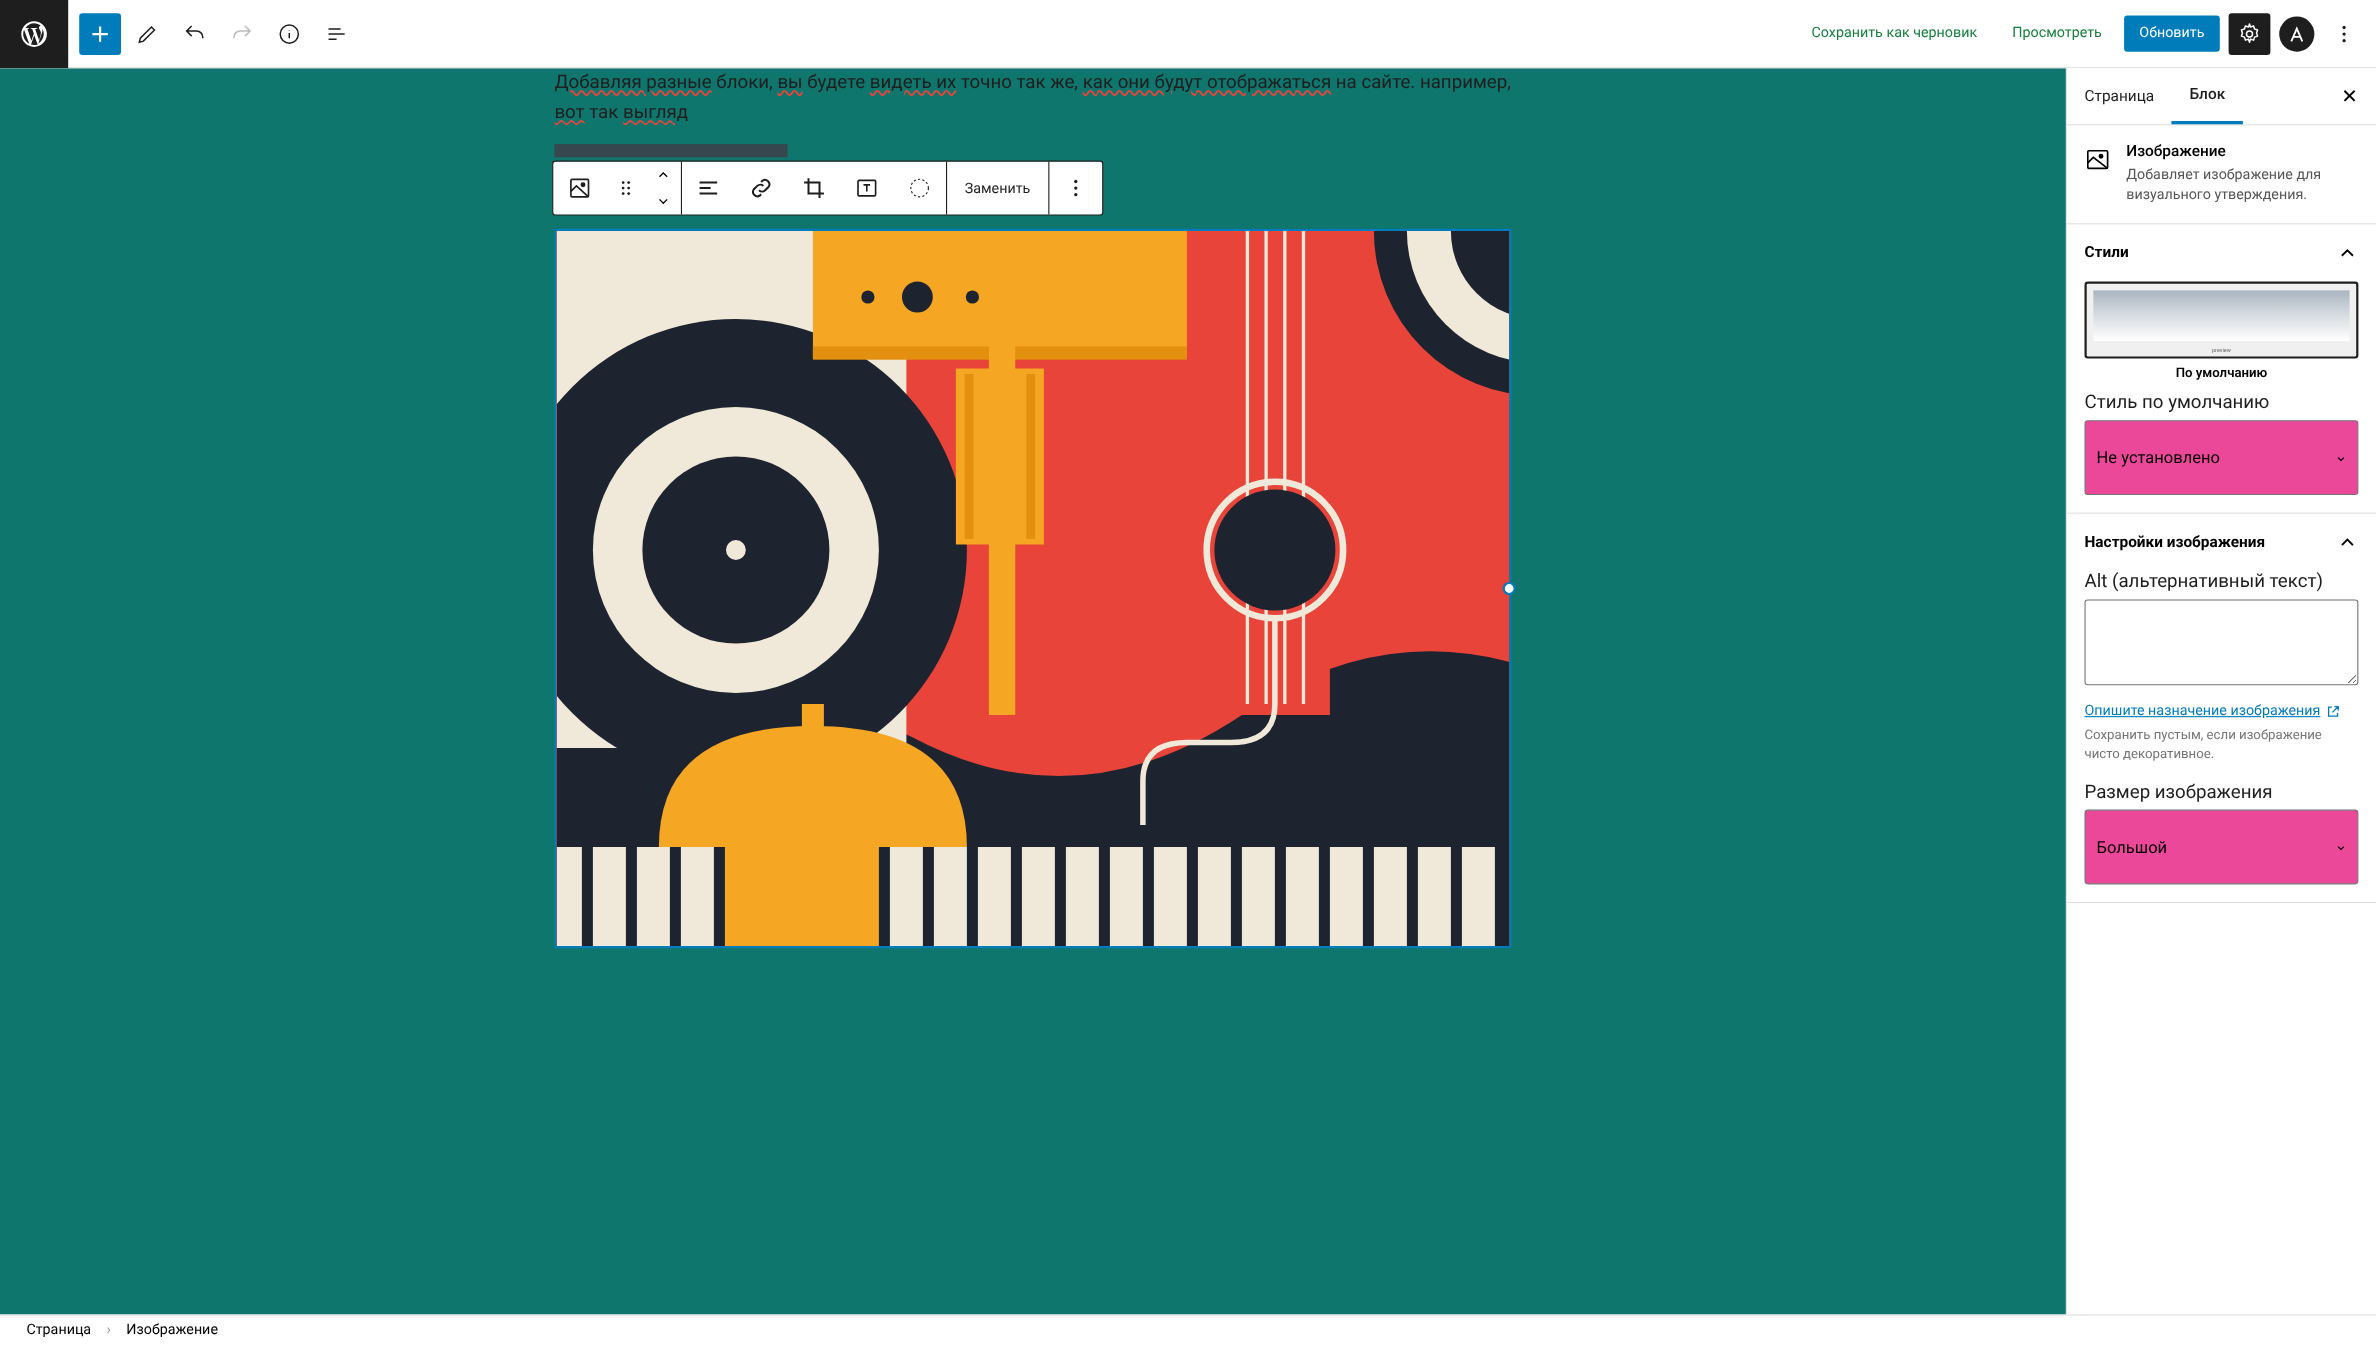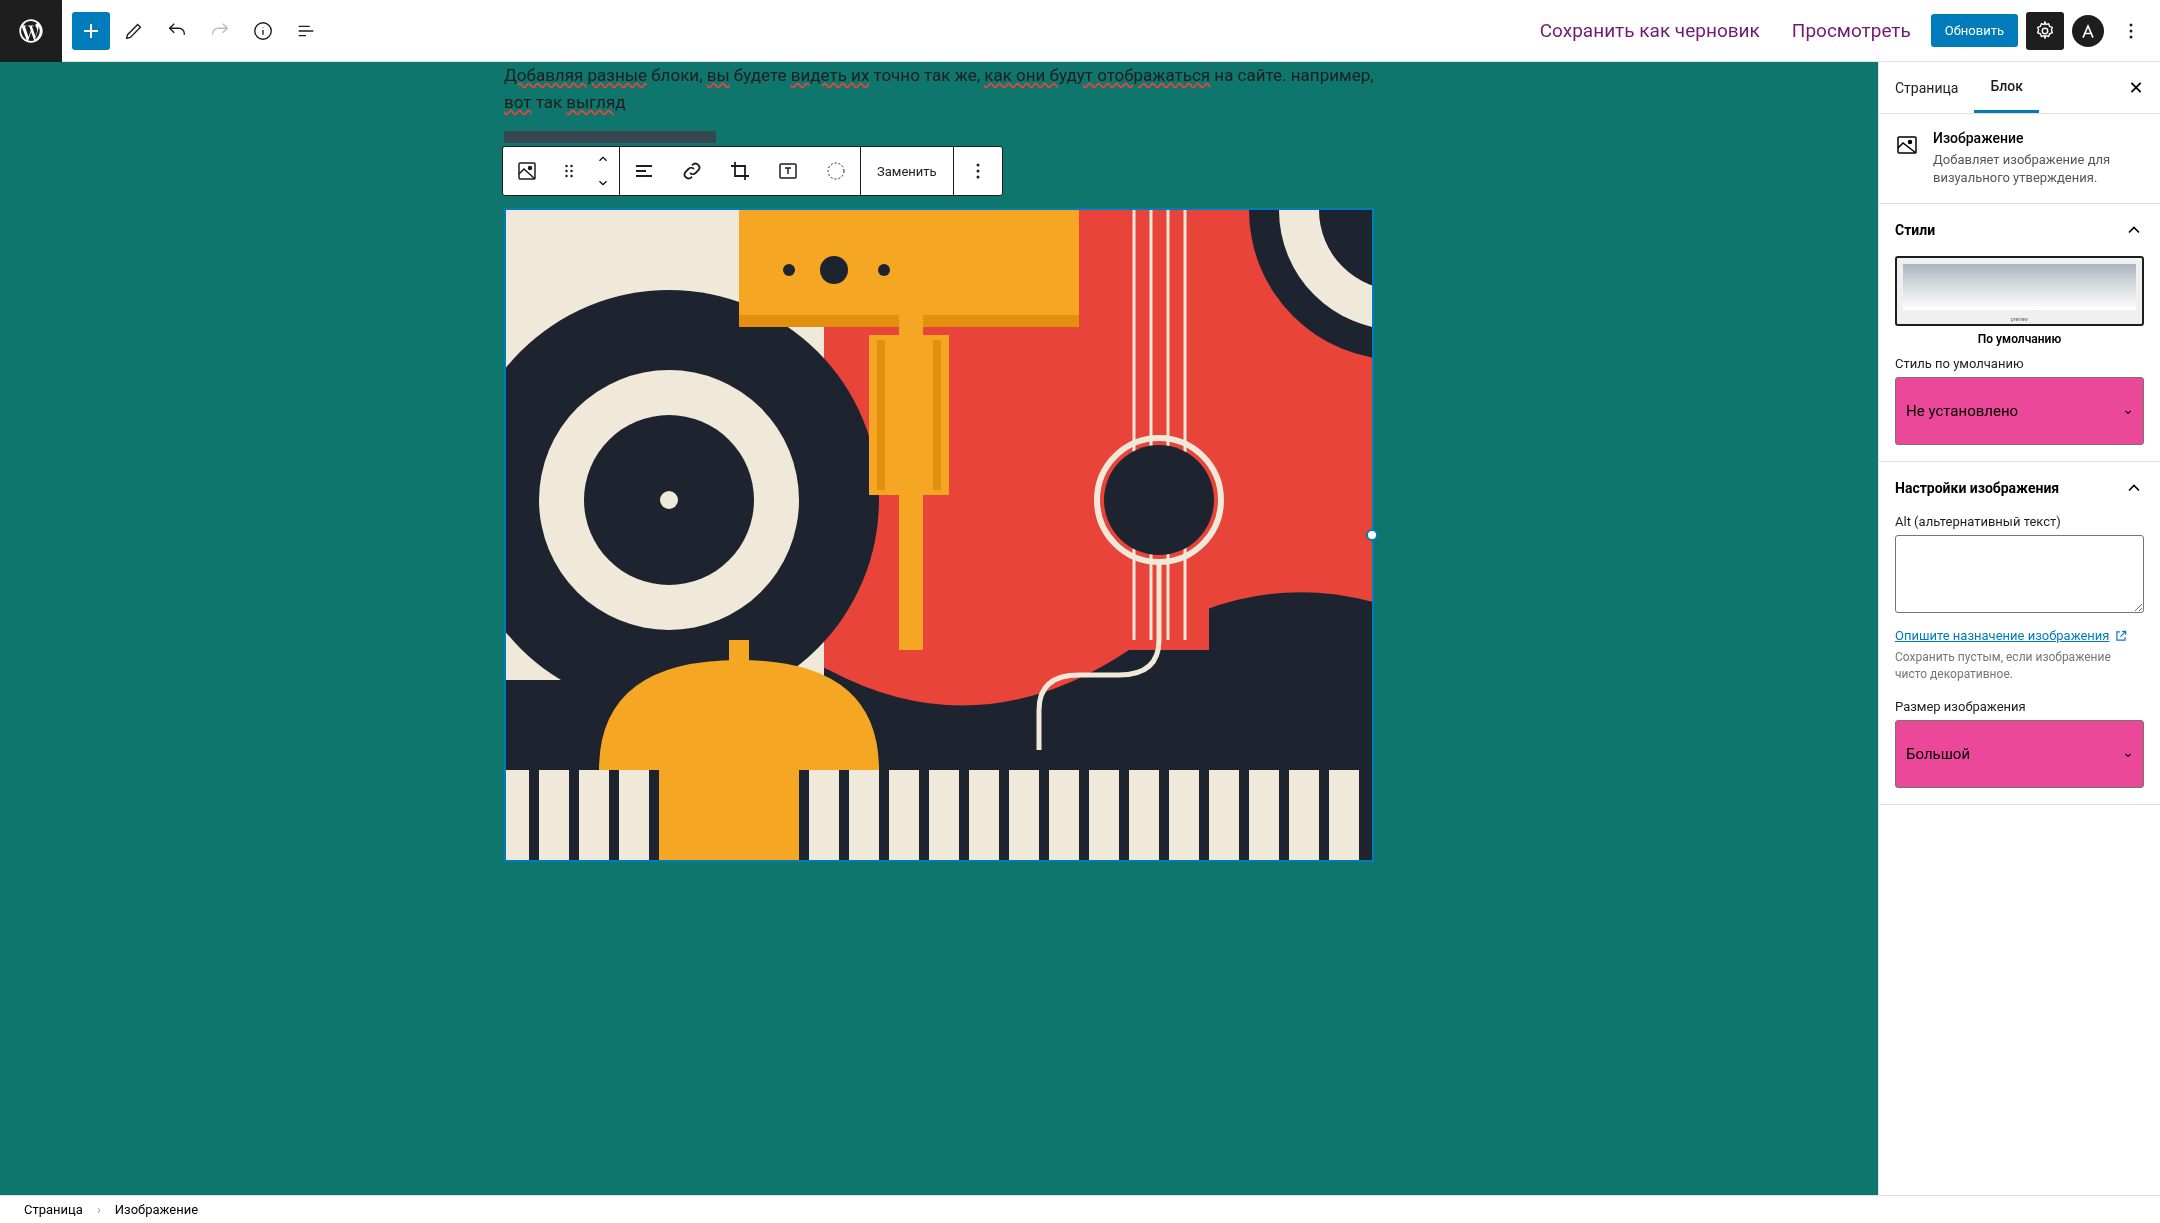--- a/index.html
+++ b/index.html
@@ -4,21 +4,21 @@
 <style>
 *{margin:0;padding:0;box-sizing:border-box;font-family:-apple-system,BlinkMacSystemFont,"Segoe UI",Roboto,sans-serif}
 body{background:#fff;overflow:hidden}
 .app{display:flex;flex-direction:column;height:100vh;width:100vw}
 .topbar{height:62px;display:flex;align-items:center;border-bottom:1px solid #e0e0e0;background:#fff}
 .wp-logo{width:62px;height:62px;background:#1e1e1e;display:flex;align-items:center;justify-content:center;color:#fff}
 .tb-group{display:flex;align-items:center;padding:0 10px;gap:5px}
 .tb-btn{width:38px;height:38px;border:none;background:none;display:flex;align-items:center;justify-content:center;border-radius:3px;cursor:pointer;color:#1e1e1e}
 .tb-add{background:#007cba;color:#fff;border-radius:3px}
 .tb-right{margin-left:auto;display:flex;align-items:center;gap:8px;padding-right:10px}
-.tb-link{color:#701a75;padding:8px 12px;font-size:19px;background:none;border:none;cursor:pointer;border-radius:3px}
+.tb-link{color:#15803d;padding:8px 12px;font-size:13px;background:none;border:none;cursor:pointer;border-radius:3px}
 .tb-primary{background:#007cba;color:#fff;padding:9px 14px;font-size:13px;border:none;border-radius:3px;cursor:pointer}
 .tb-dark{width:38px;height:38px;background:#1e1e1e;color:#fff;border:none;border-radius:3px;display:flex;align-items:center;justify-content:center;cursor:pointer}
 .tb-avatar{width:32px;height:32px;border-radius:50%;background:#1e1e1e;color:#fff;display:flex;align-items:center;justify-content:center;font-size:14px}
 .main{flex:1;display:flex;overflow:hidden}
 .canvas{flex:1;overflow:auto;padding:0 0 60px 0;position:relative;background:#0f766e}
 .content{max-width:950px;margin:0 auto;padding:0 40px}
 .para{font-size:17px;color:#1e1e1e;line-height:1.6;margin-bottom:30px}
 .para span{text-decoration:underline;text-decoration-style:wavy;text-decoration-color:#e8443a}
 .block-toolbar{display:inline-flex;border:1px solid #1e1e1e;background:#fff;border-radius:3px;position:relative;z-index:10;margin-left:-2px}
 .bt-group{display:flex;border-right:1px solid #1e1e1e}
@@ -45,21 +45,21 @@
 .sb-panel-body{padding:0 16px 16px}
 .styles-row{display:flex;margin-bottom:10px}
 .style-opt{flex:1;text-align:center}
 .style-preview{width:100%;height:70px;border:2px solid transparent;border-radius:3px;margin-bottom:6px;background:#f0f0f0;position:relative;overflow:hidden}
 .style-opt.active .style-preview{border-color:#1e1e1e}
 .style-label{font-size:12px}
 .style-opt.active .style-label{font-weight:600}
 .sp-img{position:absolute;inset:6px 6px 14px 6px;background:linear-gradient(180deg,#aab5c0 0%,#d8dde2 50%,#fff 100%)}
 .sp-img.round{border-radius:50%;inset:3px 14px 3px 14px}
 .sp-cap{position:absolute;bottom:2px;left:0;right:0;font-size:5px;color:#666;text-align:center}
-.sb-field-label{font-size:13px;color:#1e1e1e;margin-bottom:6px;display:block}
+.sb-field-label{font-size:17px;color:#1e1e1e;margin-bottom:6px;display:block}
 .sb-select{width:100%;padding:24px 10px;border:1px solid #757575;border-radius:3px;font-size:15px;background:#ec4899;position:relative}
 .sb-select-wrap{position:relative}
 .sb-select-wrap::after{content:'⌄';position:absolute;right:10px;top:50%;transform:translateY(-60%);pointer-events:none;font-size:14px}
 .sb-textarea{width:100%;min-height:78px;padding:8px;border:1px solid #757575;border-radius:3px;resize:vertical;font-size:13px;font-family:inherit}
 .sb-link{color:#007cba;text-decoration:underline;font-size:13px;display:inline-flex;align-items:center;gap:4px;margin-bottom:4px}
 .sb-help{font-size:12px;color:#757575;line-height:1.4;margin-top:2px}
 .footer{height:28px;border-top:1px solid #e0e0e0;display:flex;align-items:center;padding:0 24px;font-size:13px;gap:14px;background:#fff}
 .bc-sep{color:#999}
 svg{display:block}
 .tab-highlight{position:absolute;top:-15px;left:0;width:212px;height:12px;background:#37474f}

